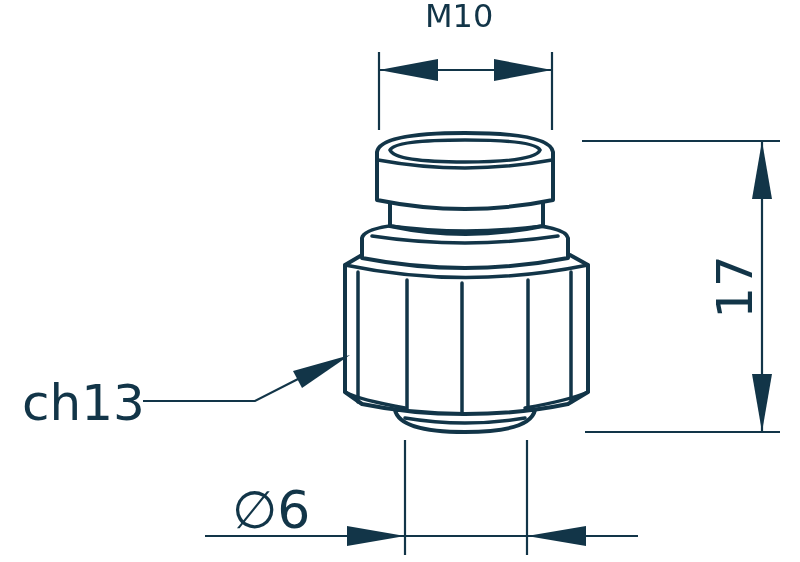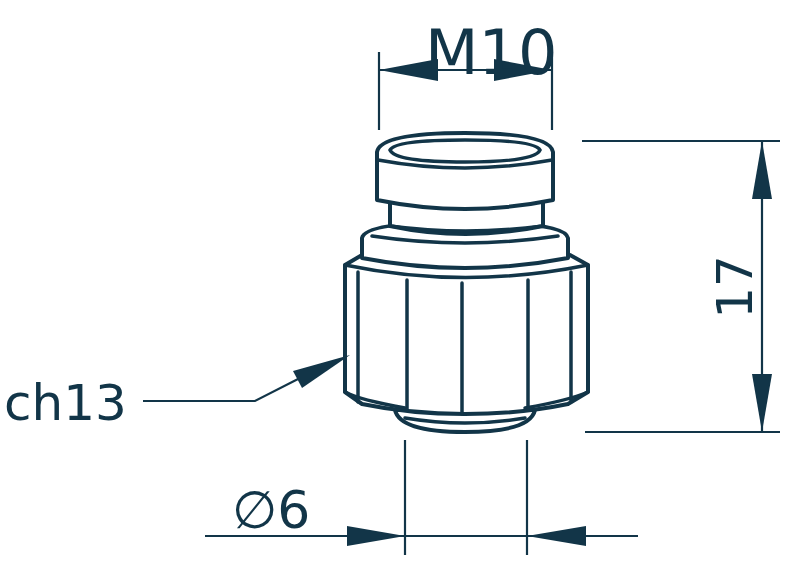--- a/index.html
+++ b/index.html
@@ -3,22 +3,22 @@
 <meta charset="utf-8">
 <style>
   html, body { margin: 0; padding: 0; background: #ffffff; }
   body { width: 800px; height: 562px; overflow: hidden; position: relative; }
   #drawing { position: absolute; left: 0; top: 0; width: 800px; height: 562px; }
   .part { fill: #ffffff; stroke: #123548; stroke-width: 4; stroke-linejoin: round; stroke-linecap: round; }
   .part-thin { fill: none; stroke: #123548; stroke-width: 3.5; stroke-linecap: round; }
   .dim { fill: none; stroke: #123548; stroke-width: 2.2; }
   .arrow { fill: #123548; stroke: none; }
   .label { position: absolute; color: #123548; font-family: "DejaVu Sans", sans-serif; line-height: 1; white-space: nowrap; }
-  #lbl-m10 { left: 425px; top: 22px; font-size: 62px; }
-  #lbl-ch13 { left: 4px; top: 378px; font-size: 50px; }
+  #lbl-m10 { left: 425px; top: 0; font-size: 32px; }
+  #lbl-ch13 { left: 22px; top: 378px; font-size: 50px; }
   #lbl-dia { left: 232px; top: 484px; font-size: 52px; }
   #lbl-17 { left: 700px; top: 262px; font-size: 50px; transform: rotate(-90deg); transform-origin: center center; width: 70px; text-align: center; }
 </style>
 </head>
 <body>
 
 <svg id="drawing" viewBox="0 0 800 562" xmlns="http://www.w3.org/2000/svg">
 
   <g>
 

